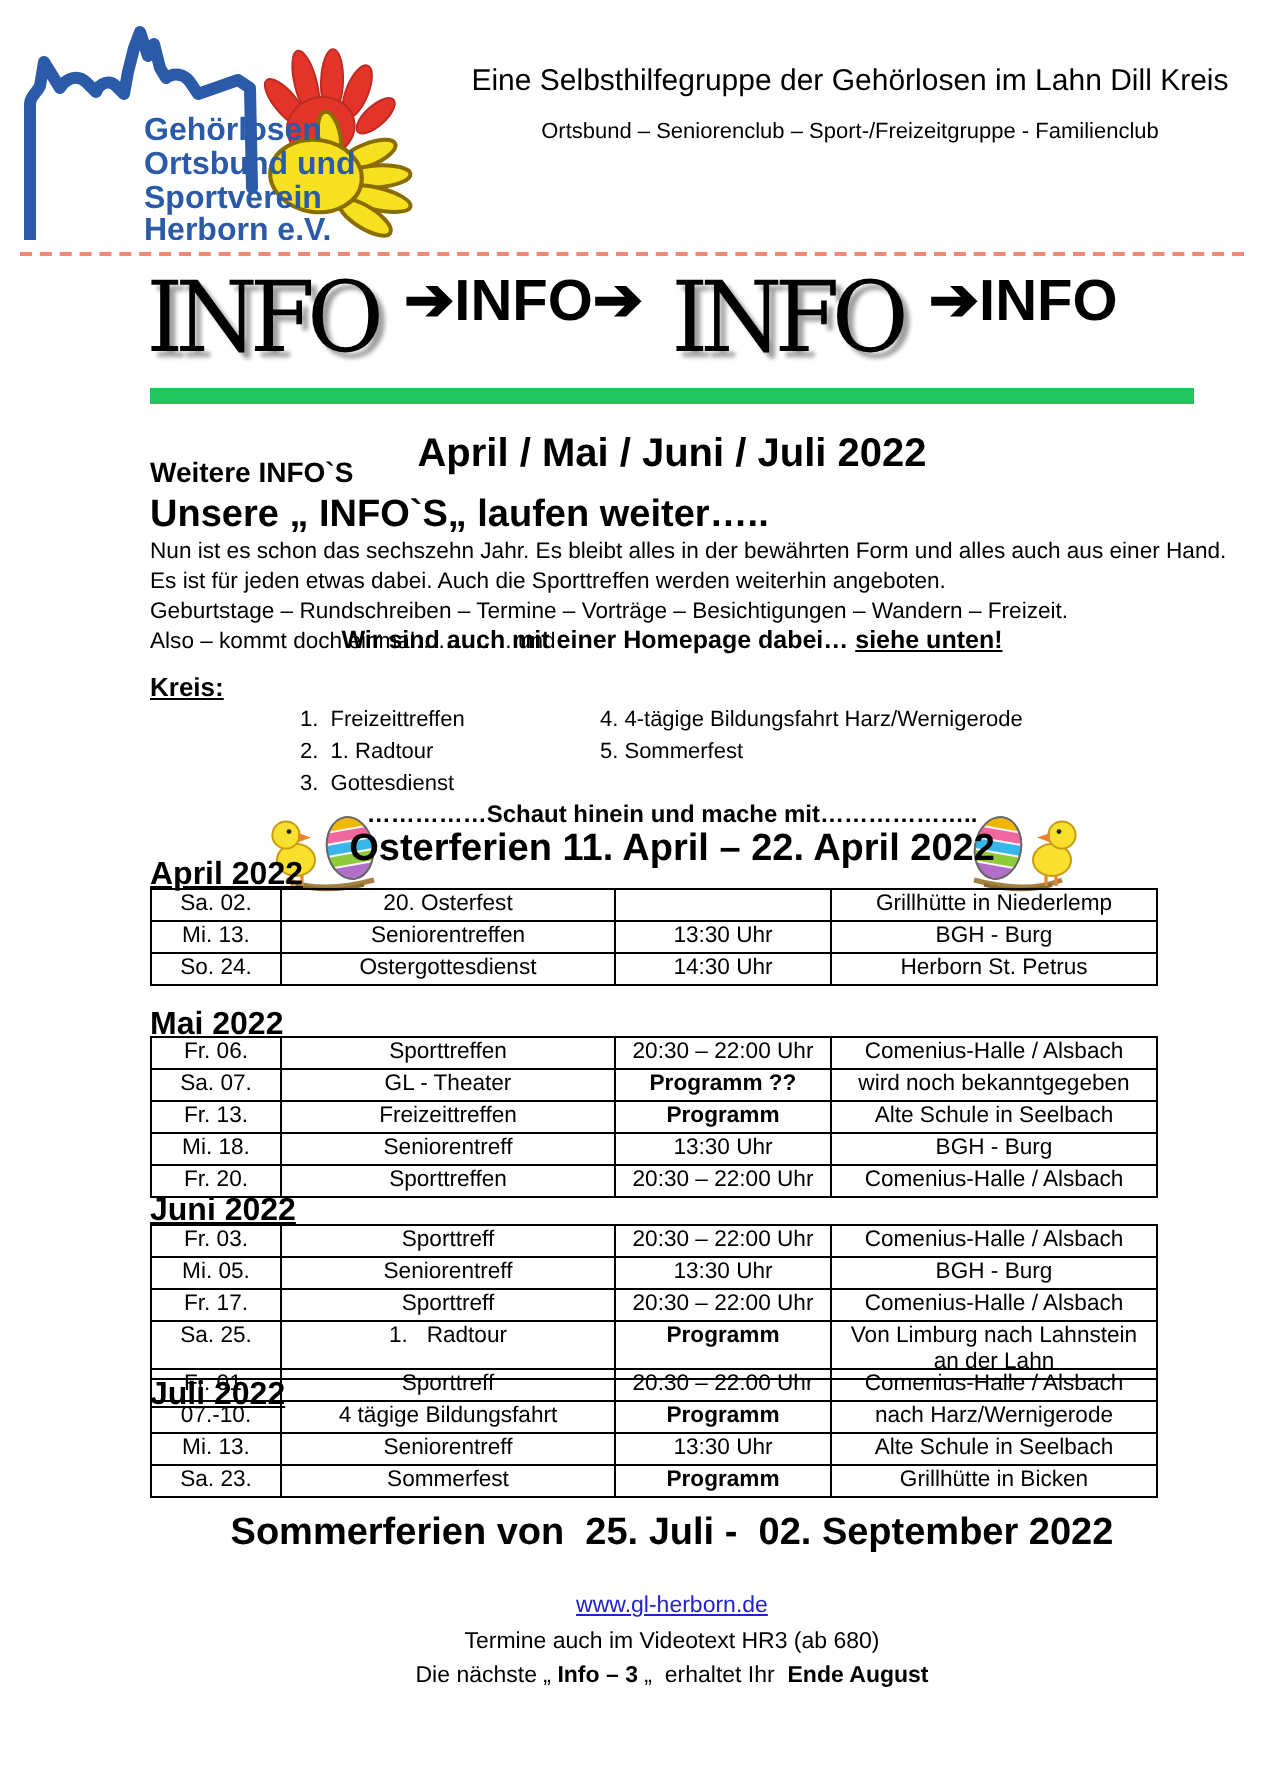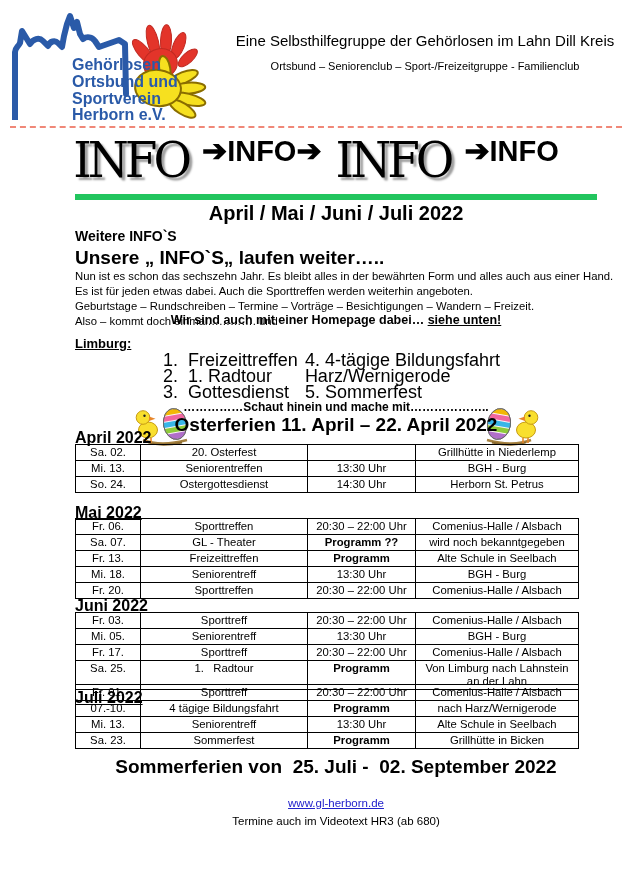--- a/index.html
+++ b/index.html
@@ -16,35 +16,35 @@
 
   
   .banner{position:absolute;top:136px;left:30px;right:30px;height:58px;
           display:flex;align-items:flex-start;justify-content:center;gap:14px;}
   .fancy{font-family:"DejaVu Serif",serif;font-size:47px;line-height:1;letter-spacing:-4px;
          text-shadow:3px 3px 2px #9f9f9f;transform:scaleY(1.04);}
   .group{display:flex;align-items:center;}
   .arrow{font-weight:bold;font-size:30px;line-height:1;}
   .binfo{font-weight:bold;font-size:29px;line-height:1;letter-spacing:0;}
 
-  .period-wrap{position:absolute;top:194px;left:75px;width:522px;border-top:6px solid #22c55e;
-               text-align:center;padding-top:2px;}
+  .period-wrap{position:absolute;top:194px;left:75px;width:522px;border-top:8px solid #22c55e;
+               text-align:center;padding-top:14px;}
   .period{font-size:20px;font-weight:bold;}
 
   
   .intro{position:absolute;top:228px;left:75px;width:530px;}
   .h-weitere{font-size:14px;font-weight:bold;}
   .h-unsere{font-size:19px;font-weight:bold;margin-top:3px;}
   .pline{font-size:11.3px;line-height:15px;white-space:nowrap;}
   .pline:first-of-type{margin-top:4px;}
   .homepage{position:absolute;top:313px;left:75px;width:522px;text-align:center;
             font-weight:bold;font-size:12.5px;}
   .u{text-decoration:underline;}
   .inhalt{position:absolute;top:336px;left:75px;font-weight:bold;font-size:13px;text-decoration:underline;}
-  .contents{position:absolute;top:352px;left:150px;display:flex;font-size:18px;line-height:16px;margin-left:13px;}
+  .contents{position:absolute;top:352px;left:150px;display:flex;font-size:11px;line-height:16px;}
   .ccol1{width:150px;}
   .schaut{position:absolute;top:400px;left:75px;width:522px;text-align:center;
           font-weight:bold;font-size:12px;}
 
   
   .chick{position:absolute;top:394px;width:64px;height:52px;}
   .chick-left{left:133px;}
   .chick-right{left:477px;transform:scaleX(-1);}
   .oster{position:absolute;top:414px;left:75px;width:522px;text-align:center;
          font-size:19px;font-weight:bold;}
@@ -125,21 +125,21 @@
     <div class="h-unsere">Unsere „ INFO`S„ laufen weiter…..</div>
     <div class="pline">Nun ist es schon das sechszehn Jahr. Es bleibt alles in der bewährten Form und alles auch aus einer Hand.</div>
     <div class="pline">Es ist für jeden etwas dabei. Auch die Sporttreffen werden weiterhin angeboten.</div>
     <div class="pline">Geburtstage – Rundschreiben – Termine – Vorträge – Besichtigungen – Wandern – Freizeit.</div>
     <div class="pline">Also – kommt doch einmal…………. und</div>
   </div>
   <div class="homepage">
     <span>Wir sind auch mit einer Homepage dabei… </span><span class="u">siehe unten!</span>
   </div>
 
-  <div class="inhalt">Limburg:</div>
+  <div class="inhalt">Kreis:</div>
   <div class="contents">
     <div class="ccol1">
       <div>1.&nbsp;&nbsp;Freizeittreffen</div>
       <div>2.&nbsp;&nbsp;1. Radtour</div>
       <div>3.&nbsp;&nbsp;Gottesdienst</div>
     </div>
     <div>
       <div>4. 4-tägige Bildungsfahrt Harz/Wernigerode</div>
       <div>5. Sommerfest</div>
     </div>
@@ -314,14 +314,17 @@
     </tr>
   </tbody>
     </table>
 
   <div class="sommer">Sommerferien von&nbsp; 25. Juli -&nbsp; 02. September 2022</div>
 
   <div class="fline" style="top:797px">
     <span class="weblink">www.gl-herborn.de</span>
   </div>
   <div class="fline" style="top:815px">Termine auch im Videotext HR3 (ab 680)</div>
+  <div class="fline" style="top:832px">
+    <span>Die nächste „ </span><span class="b">Info – 3</span><span> „&nbsp; erhaltet Ihr&nbsp; </span><span class="b">Ende August</span>
+  </div>
 
 </div>
 
 </body></html>

